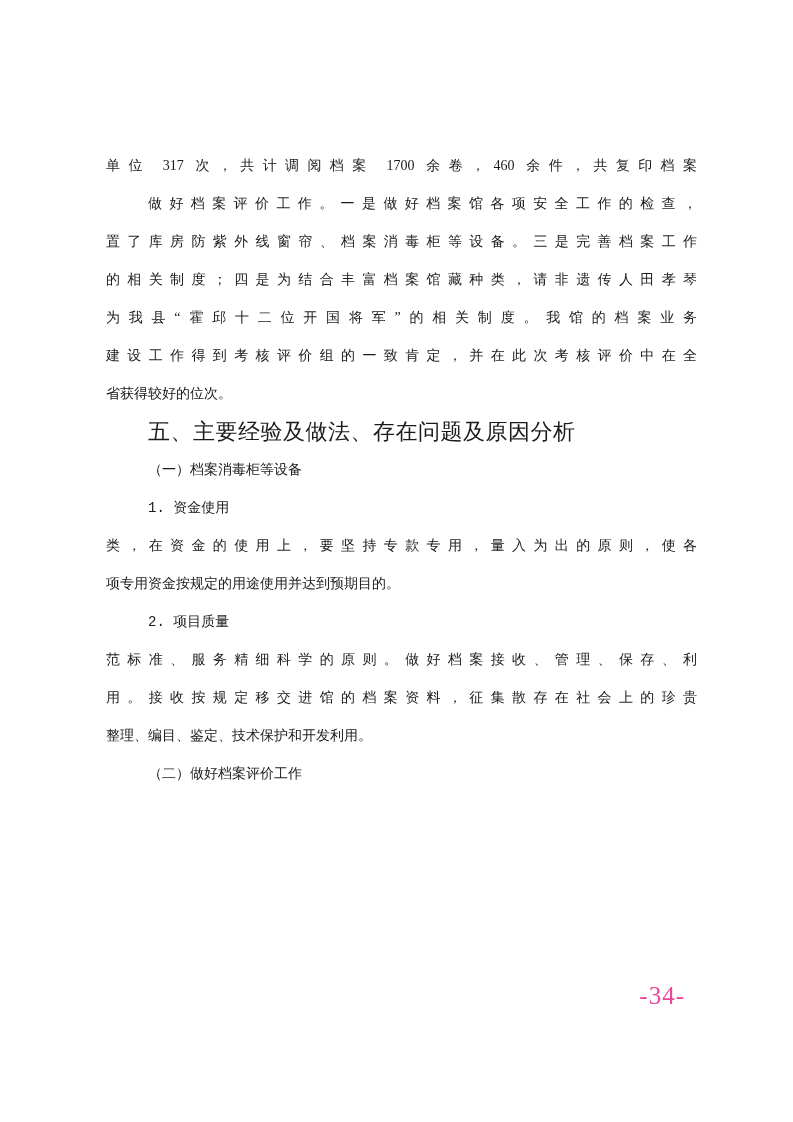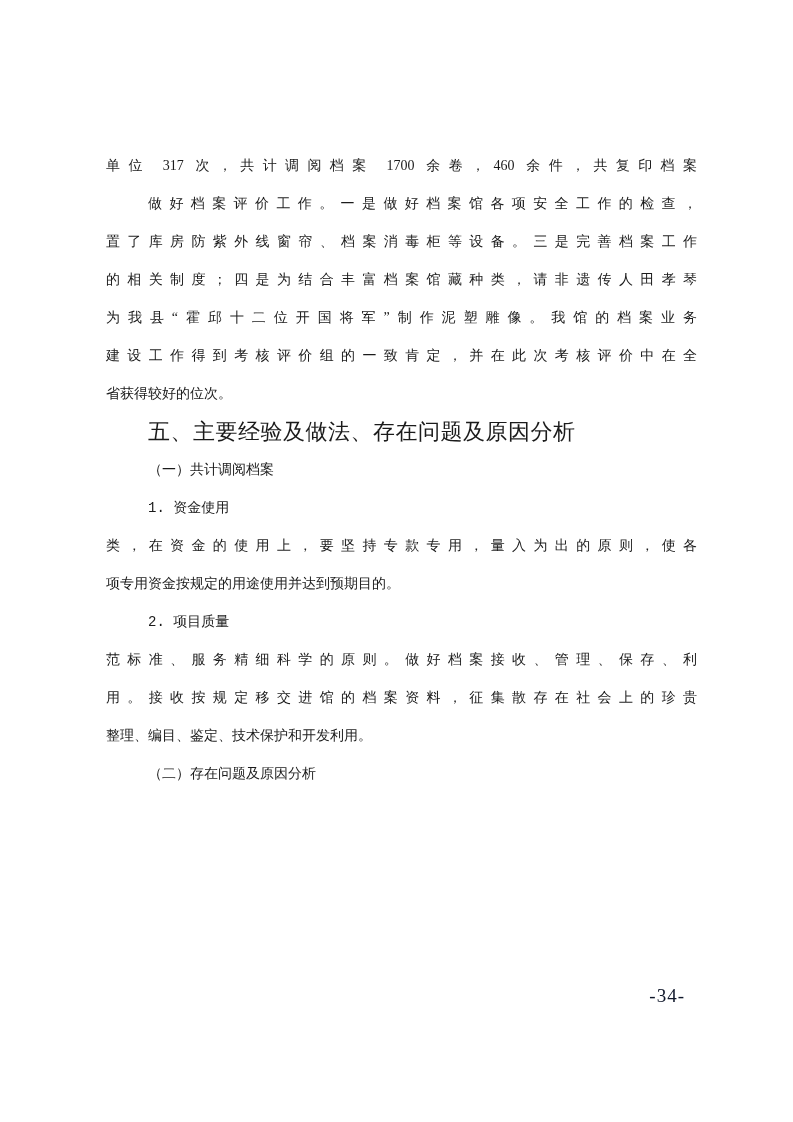--- a/index.html
+++ b/index.html
@@ -40,43 +40,43 @@
   .line.heading {
     font-family: "Liberation Sans", "DejaVu Sans", sans-serif;
     font-weight: 400;
     font-size: 22px;
     letter-spacing: 0.5px;
   }
   .page-number {
     position: absolute;
     top: 984px;
     right: 108px;
-    font-size: 19px;
+    font-size: 25px;
     line-height: 24px;
     letter-spacing: 1px;
-    color: #0f172a;
+    color: #ec4899;
   }
 </style>
 </head>
 <body>
 
 <div class="page">
   <div class="doc-body">
       <div class="line fill">单位 317 次，共计调阅档案 1700 余卷，460 余件，共复印档案</div>
       <div class="line indent fill">做好档案评价工作。一是做好档案馆各项安全工作的检查，</div>
       <div class="line fill">置了库房防紫外线窗帘、档案消毒柜等设备。三是完善档案工作</div>
       <div class="line fill">的相关制度；四是为结合丰富档案馆藏种类，请非遗传人田孝琴</div>
-      <div class="line fill">为我县“霍邱十二位开国将军”制作泥塑雕像。我馆的档案业务</div>
+      <div class="line fill">为我县“霍邱十二位开国将军”的相关制度。我馆的档案业务</div>
       <div class="line fill">建设工作得到考核评价组的一致肯定，并在此次考核评价中在全</div>
       <div class="line">省获得较好的位次。</div>
       <div class="line indent heading">五、主要经验及做法、存在问题及原因分析</div>
-      <div class="line indent">（一）共计调阅档案</div>
+      <div class="line indent">（一）档案消毒柜等设备</div>
       <div class="line indent">1. 资金使用</div>
       <div class="line fill">类，在资金的使用上，要坚持专款专用，量入为出的原则，使各</div>
       <div class="line">项专用资金按规定的用途使用并达到预期目的。</div>
       <div class="line indent">2. 项目质量</div>
       <div class="line fill">范标准、服务精细科学的原则。做好档案接收、管理、保存、利</div>
       <div class="line fill">用。接收按规定移交进馆的档案资料，征集散存在社会上的珍贵</div>
       <div class="line">整理、编目、鉴定、技术保护和开发利用。</div>
-      <div class="line indent">（二）存在问题及原因分析</div>
+      <div class="line indent">（二）做好档案评价工作</div>
     </div>
   <div class="page-number">-34-</div>
 </div>
 
 </body></html>

